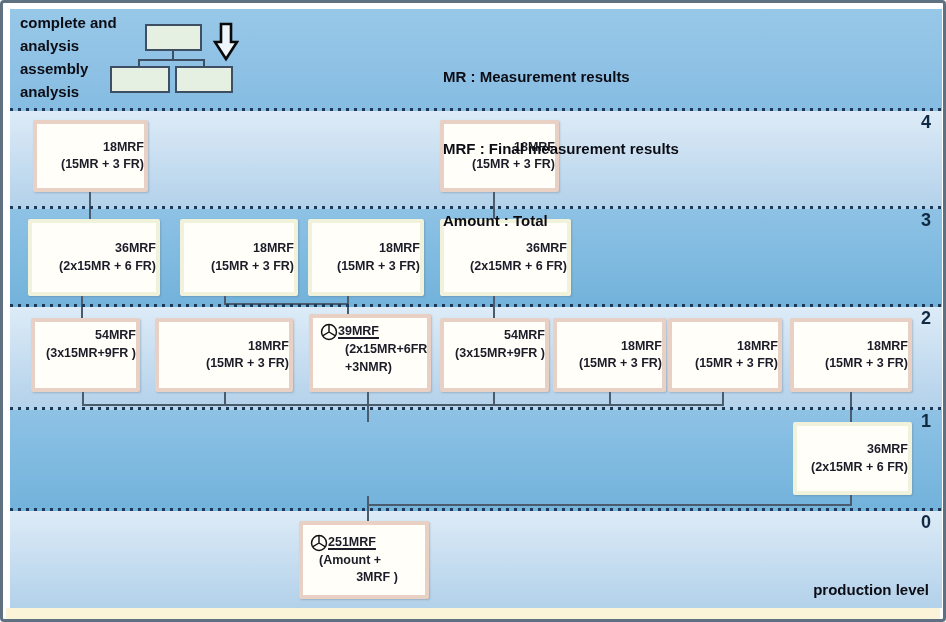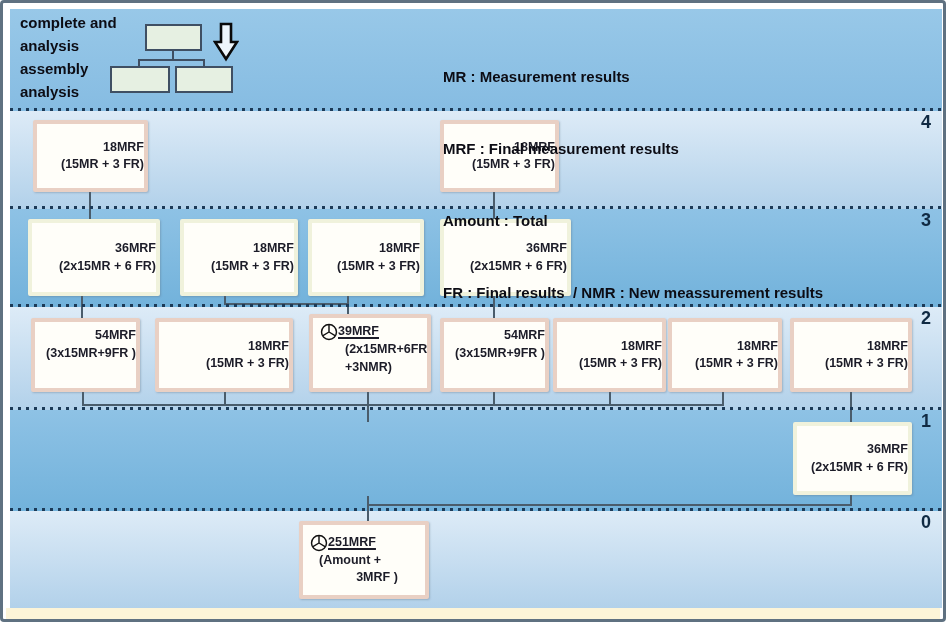--- a/index.html
+++ b/index.html
@@ -133,21 +133,20 @@
   <div class="arrow">
     <svg width="26" height="40" viewBox="0 0 26 40">
       <polygon points="8,2 18,2 18,20 24,20 13,37 2,20 8,20" fill="#eef6fc" stroke="#0a0a0a" stroke-width="2.6" stroke-linejoin="miter"></polygon>
     </svg>
   </div>
 
   <div class="legend">
     <div>MR : Measurement results</div>
     <div>MRF : Final measurement results</div>
     <div>Amount : Total</div>
-    <div>FR : Final results  / NMR : New meassurement results</div>
   </div>
 
   <div class="ln c1"></div>
   <div class="ln c2"></div>
   <div class="ln c3"></div>
   <div class="ln c4a"></div>
   <div class="ln c4b"></div>
   <div class="ln c4c"></div>
   <div class="ln c5"></div>
   <div class="ln c6s1"></div>
@@ -244,14 +243,15 @@
     </div>
     <div class="bl ind">(Amount +</div>
     <div class="bl ind2">3MRF )</div>
   </div>
 
   <div class="lvl lv4">4</div>
   <div class="lvl lv3">3</div>
   <div class="lvl lv2">2</div>
   <div class="lvl lv1">1</div>
   <div class="lvl lv0">0</div>
+  <div class="axis-label">production level</div>
 
 </div>
 
 </body></html>

